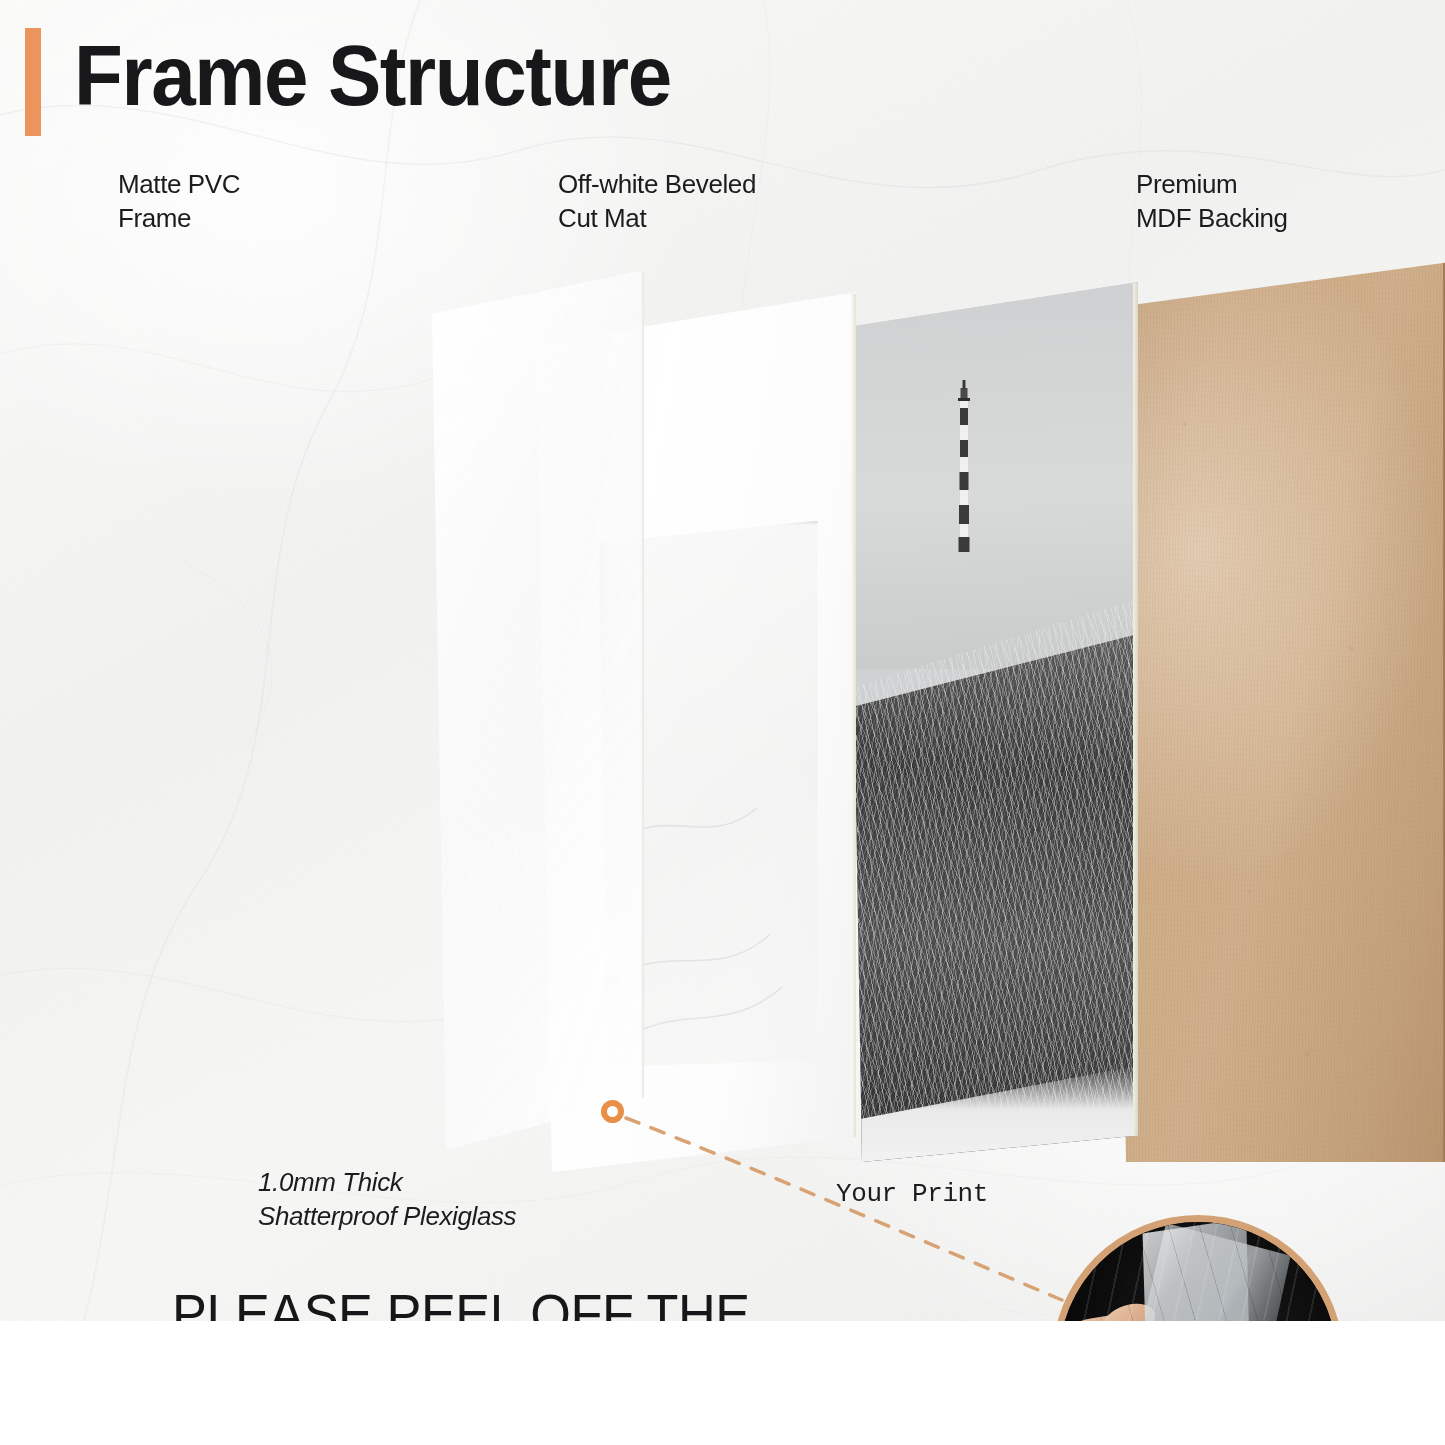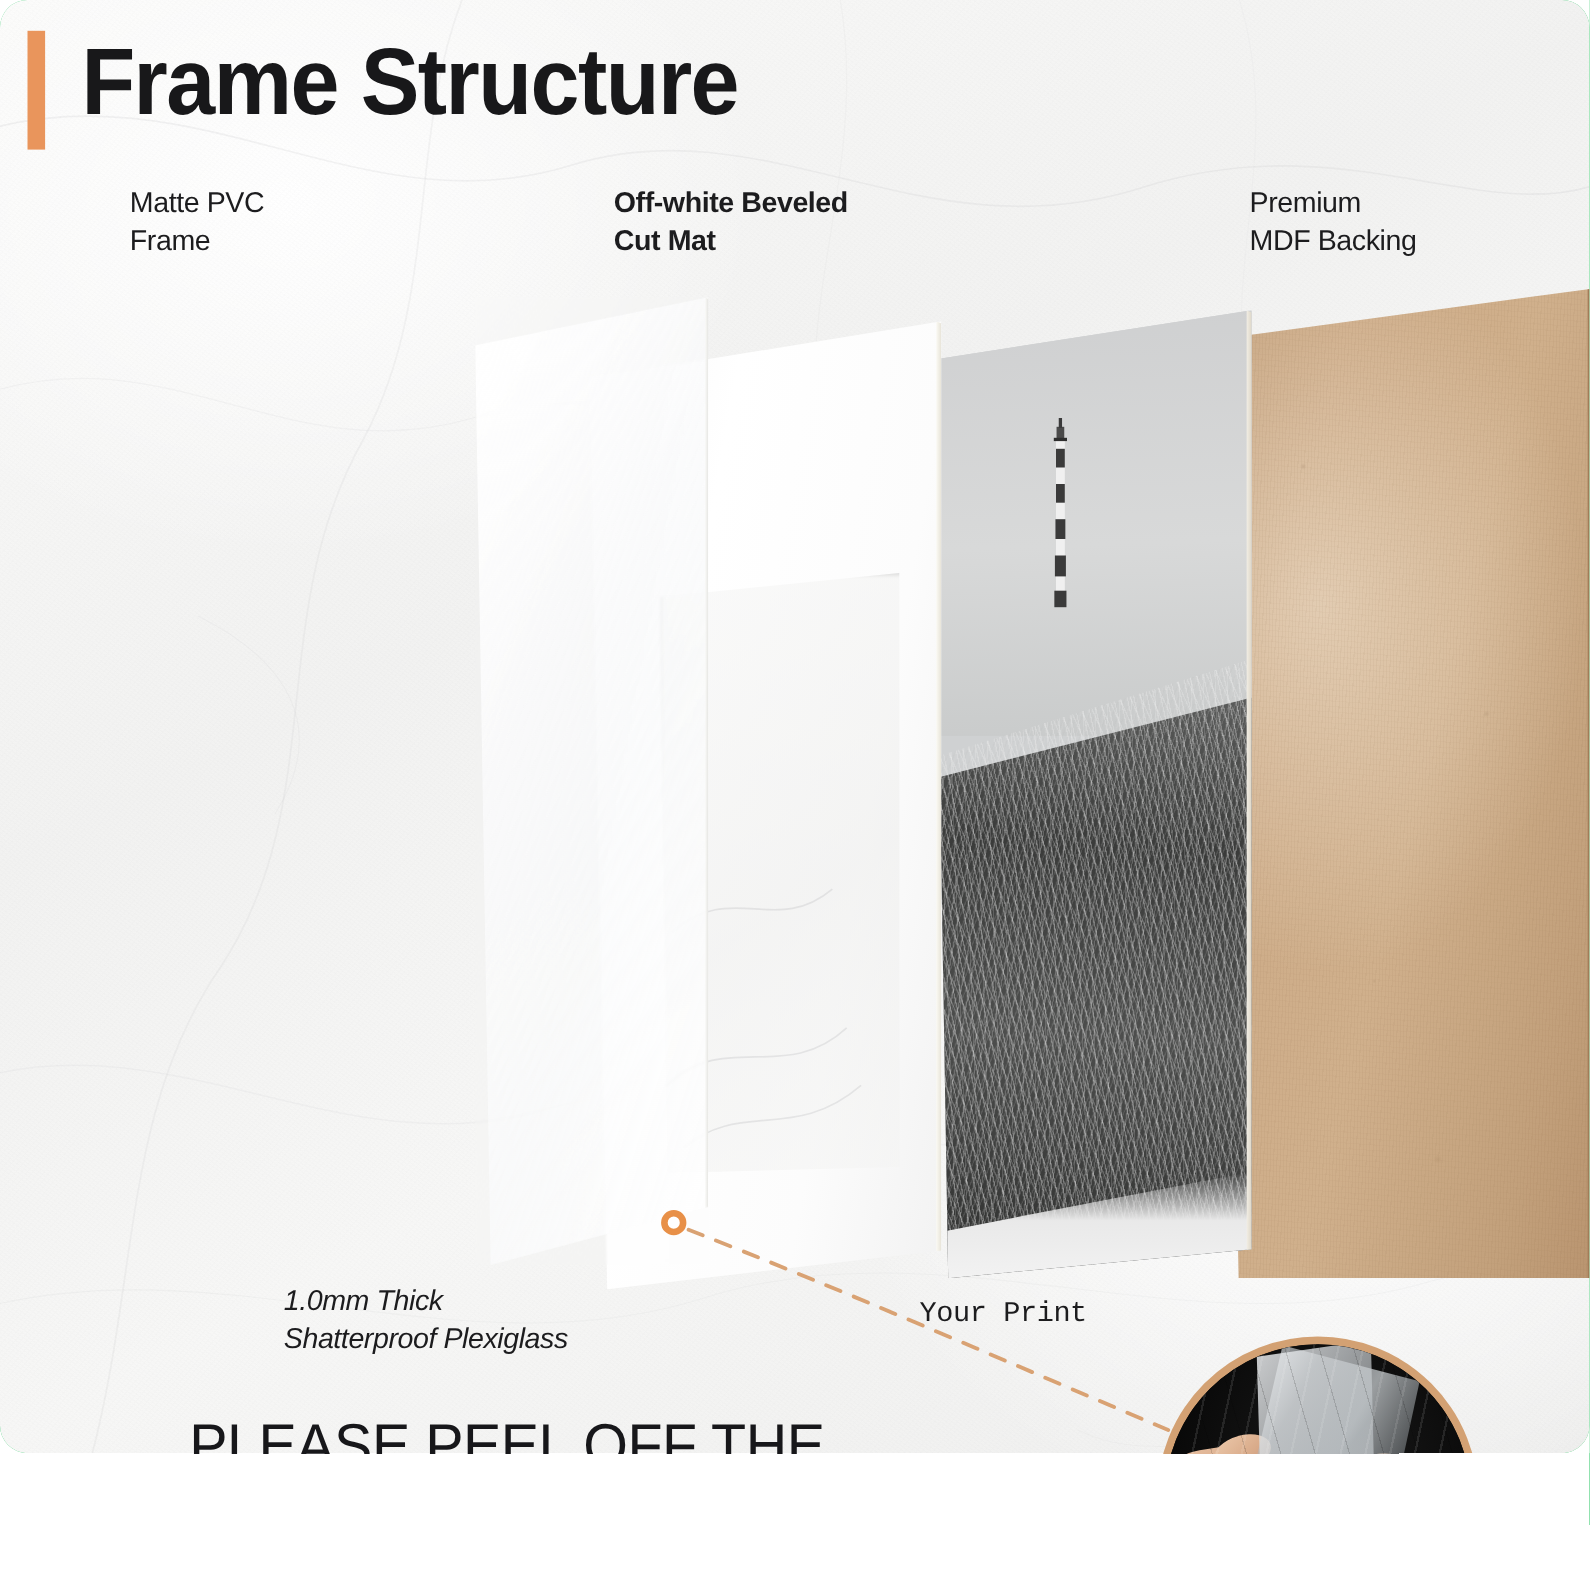--- a/index.html
+++ b/index.html
@@ -6,22 +6,21 @@
     margin: 0;
     padding: 0;
     background: #ffffff;
   }
   #stage {
     position: relative;
     width: 1445px;
     height: 1321px;
     overflow: hidden;
     font-family: "Liberation Sans", sans-serif;
-    background: #22c55e;
-    border-radius: 25px;
+    background: #f97316;
   }
 
   
   .marble-base {
     position: absolute;
     inset: 0;
     background:
       radial-gradient(ellipse 700px 520px at 18% 14%, #ffffff 0%, rgba(255,255,255,0) 62%),
       radial-gradient(ellipse 760px 600px at 84% 78%, #ffffff 0%, rgba(255,255,255,0) 60%),
       linear-gradient(152deg, #fbfbfa 0%, #f2f2f1 38%, #f7f7f6 63%, #eeeeed 100%);
@@ -66,21 +65,21 @@
     position: absolute;
     color: #1c1c1e;
     font-size: 26px;
     line-height: 1.30;
     font-weight: 400;
     text-align: left;
     letter-spacing: -.4px;
     white-space: pre-line;
   }
   #label-frame   { left: 118px;  top: 168px;  width: 330px; }
-  #label-mat     { left: 558px;  top: 168px;  width: 430px; font-weight: bold; }
+  #label-mat     { left: 558px;  top: 168px;  width: 430px; }
   #label-backing { left: 1136px; top: 168px;  width: 348px; }
   #label-plexi   { left: 258px;  top: 1166px; width: 570px; font-style: italic; }
   #label-print   { left: 836px;  top: 1178px; width: 300px; font-family: Liberation Mono, monospace; }
 
   
   .layer { position: absolute; }
 
   
   #mdf {
     left: 1110px; top: 262px;

